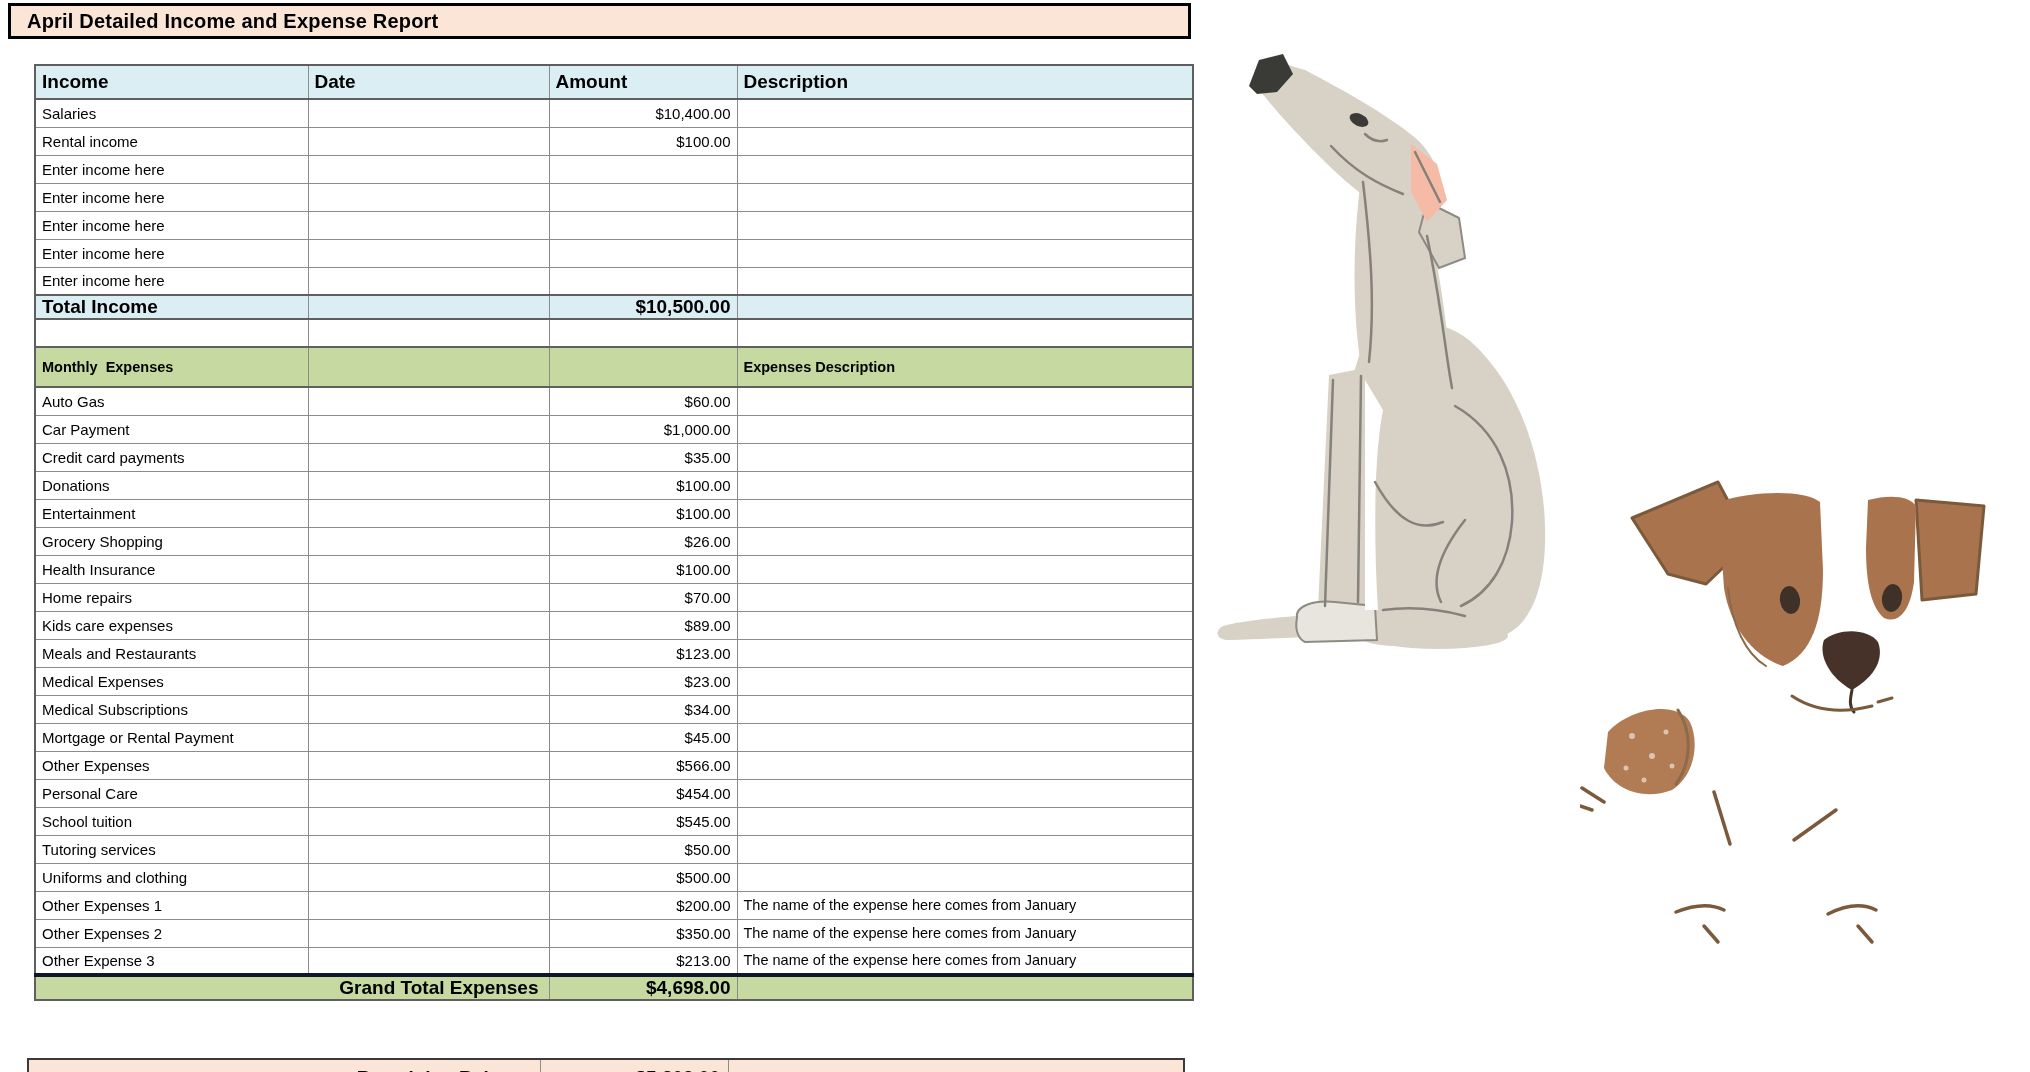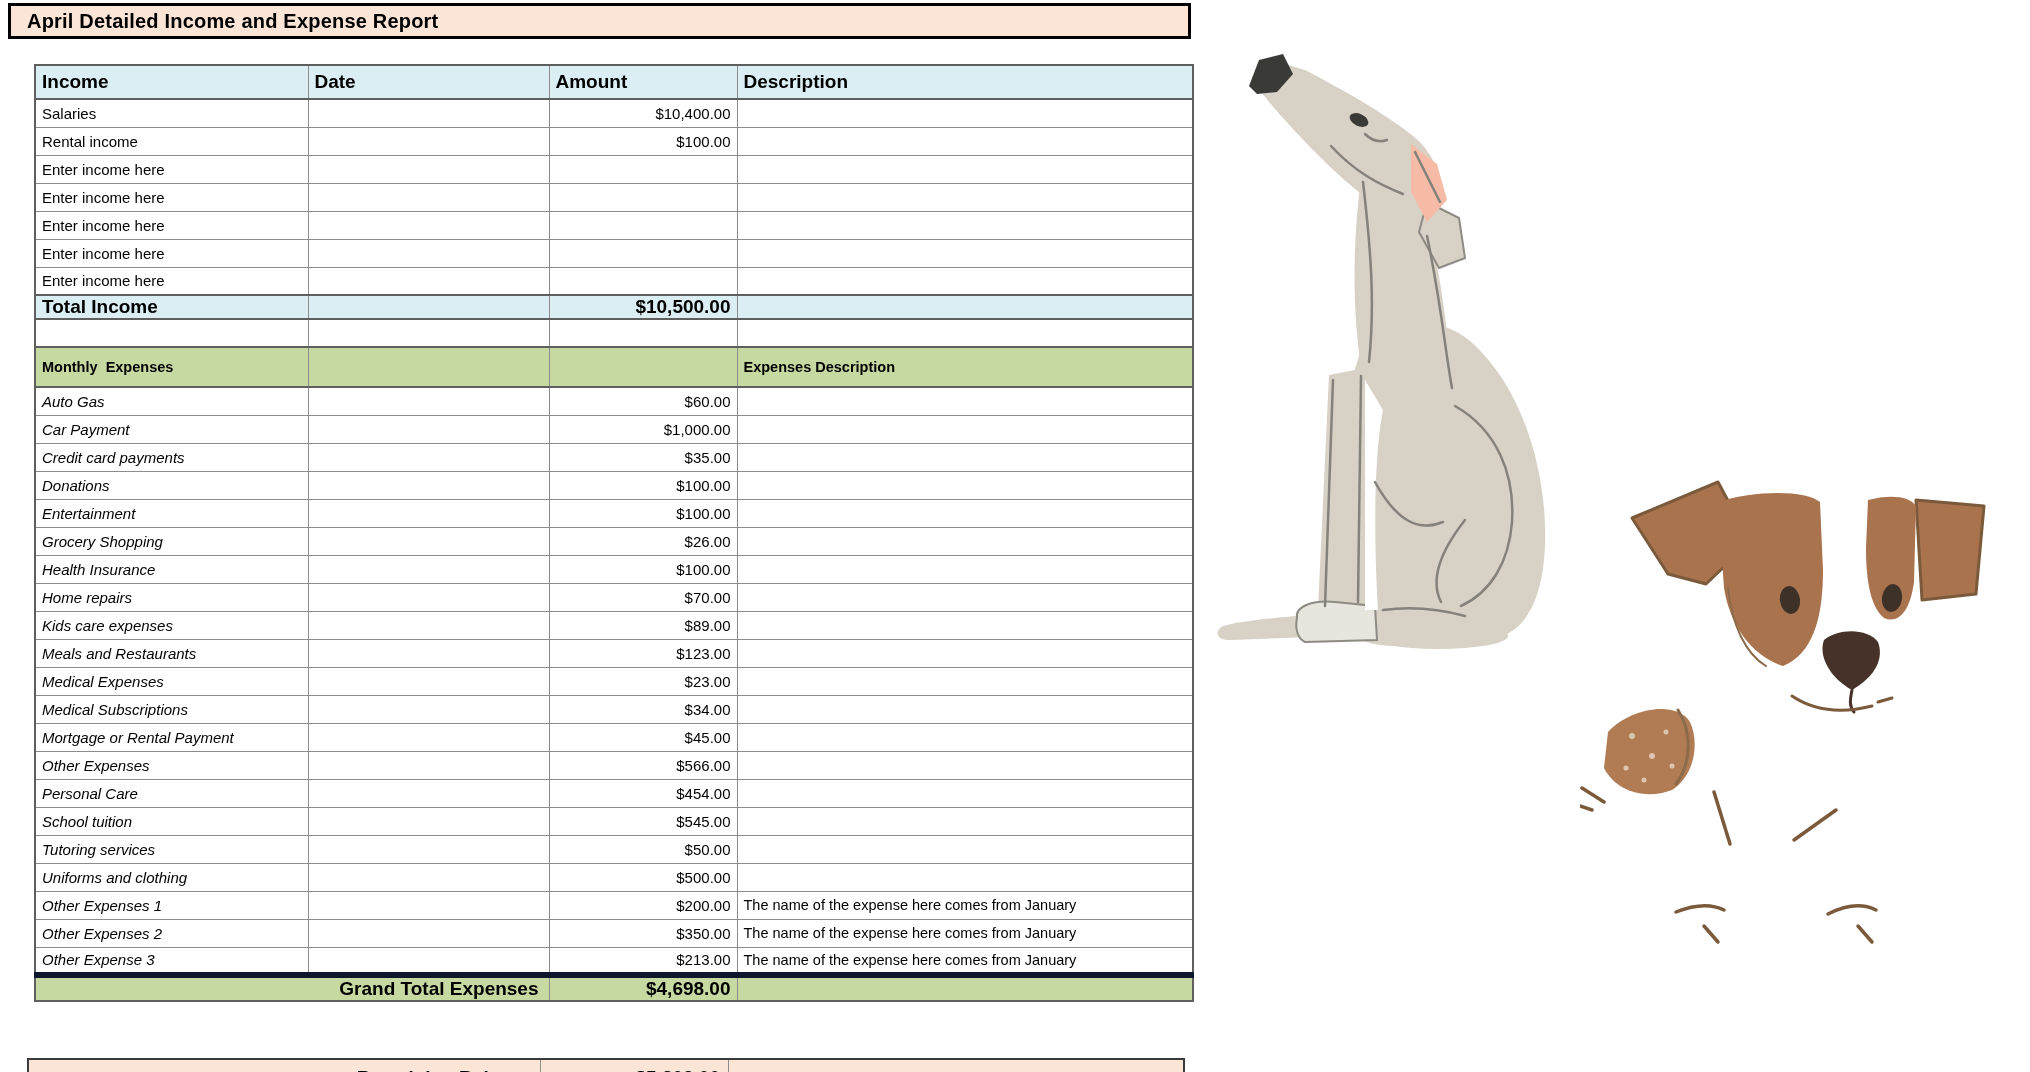--- a/index.html
+++ b/index.html
@@ -17,24 +17,24 @@
   .grid td,.grid th{box-sizing:border-box;border:1px solid #8c8c8c;padding:0 6px;height:28px;
     font-size:15px;font-weight:normal;text-align:left;white-space:nowrap;overflow:hidden;background:#fff;}
   .grid .amt{text-align:right;padding-left:26px;}
   .grid tr.head th{background:#DAEEF3;font-size:19px;font-weight:bold;height:34px;
     border-top:2px solid #5f5f5f;border-bottom:2px solid #5f5f5f;}
   .grid tr.total-income td{background:#DAEEF3;font-weight:bold;font-size:19px;height:24px;
     border-top:2px solid #5f5f5f;border-bottom:2px solid #5f5f5f;margin-left:16px;}
   .grid tr.spacer td{height:28px;}
   .grid tr.exp-head td{background:#C6D9A1;font-weight:bold;font-size:14.5px;height:40px;
     border-top:2px solid #5f5f5f;border-bottom:2px solid #5f5f5f;white-space:pre;}
-  .grid tr.exp-row td.name-cell{font-style:italic;}
+  .grid tr.exp-row td.name-cell{}
   .grid td.desc-cell{font-size:14.5px;}
   .grid tr.grand-total td{background:#C6D9A1;font-weight:bold;font-size:19px;height:18px;
-    border-top:6px solid #0f172a;border-bottom:2px solid #5f5f5f;margin-top:20px;}
+    border-top:4px solid #0f172a;border-bottom:2px solid #5f5f5f;margin-top:20px;}
   .grid tr.grand-total td.gt-label{text-align:right;padding-right:10px;}
 
   
   .remaining{position:absolute;left:27px;top:1058px;width:1158px;height:38px;display:flex;
     box-sizing:border-box;background:#FBE5D6;border:2px solid #3a3a3a;}
   .remaining .cell{box-sizing:border-box;border-right:1px solid #8c8c8c;font-weight:bold;font-size:19px;
     line-height:36px;padding:0 8px;white-space:nowrap;overflow:hidden;background:#FBE5D6;}
   .remaining .c1{width:512px;text-align:right;}
   .remaining .c2{width:188px;text-align:right;}
   .remaining .c3{flex:1;border-right:none;}

